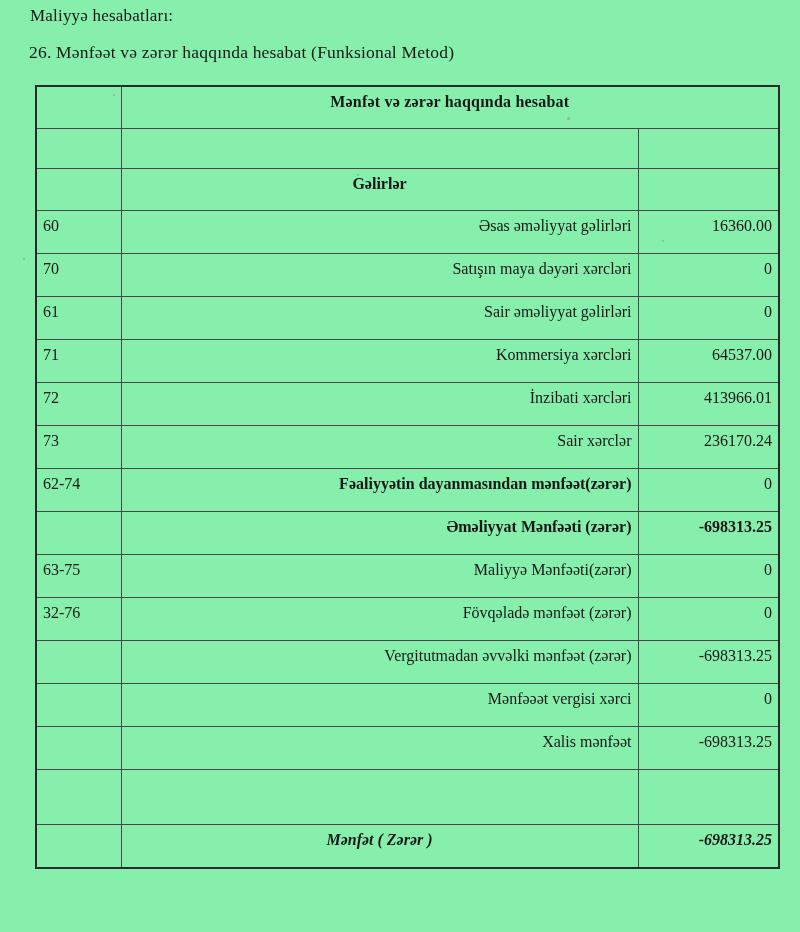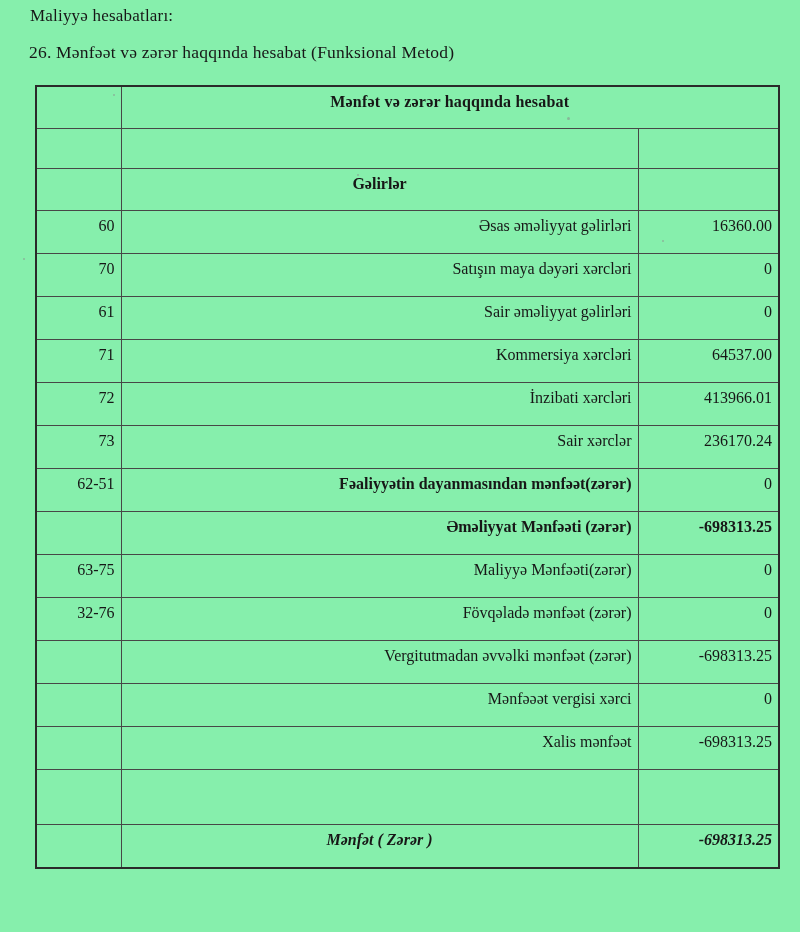--- a/index.html
+++ b/index.html
@@ -44,21 +44,21 @@
     font-size: 16px;
     vertical-align: top;
     padding: 6px 6px 0 6px;
     overflow: hidden;
     white-space: nowrap;
   }
   col.c-code  { width: 85px; }
   col.c-label { width: 517px; }
   col.c-value { width: 141px; }
 
-  td.code  { text-align: right; padding-top: 9px; font-size: 15px; }
+  td.code  { text-align: left; padding-top: 9px; font-size: 15px; }
   td.label { text-align: right; padding-left: 11px; }
   td.value { text-align: right; padding-right: 8px; }
 
   tr.r-title  { height: 42px; }
   tr.r-blank1 { height: 40px; }
   tr.r-sect   { height: 42px; }
   tr.r-data   { height: 43px; }
   tr.r-blank2 { height: 55px; }
   tr.r-final  { height: 44px; font-style: italic; }
 
@@ -149,21 +149,21 @@
         <td class="value">413966.01</td>
       </tr>
 
       <tr class="r-data">
         <td class="code">73</td>
         <td class="label">Sair xərclər</td>
         <td class="value">236170.24</td>
       </tr>
 
       <tr class="r-data">
-        <td class="code">62-51</td>
+        <td class="code">62-74</td>
         <td class="label bold">Fəaliyyətin dayanmasından mənfəət(zərər)</td>
         <td class="value">0</td>
       </tr>
 
       <tr class="r-data">
         <td class="code"></td>
         <td class="label bold">Əməliyyat Mənfəəti (zərər)</td>
         <td class="value bold">-698313.25</td>
       </tr>
 

